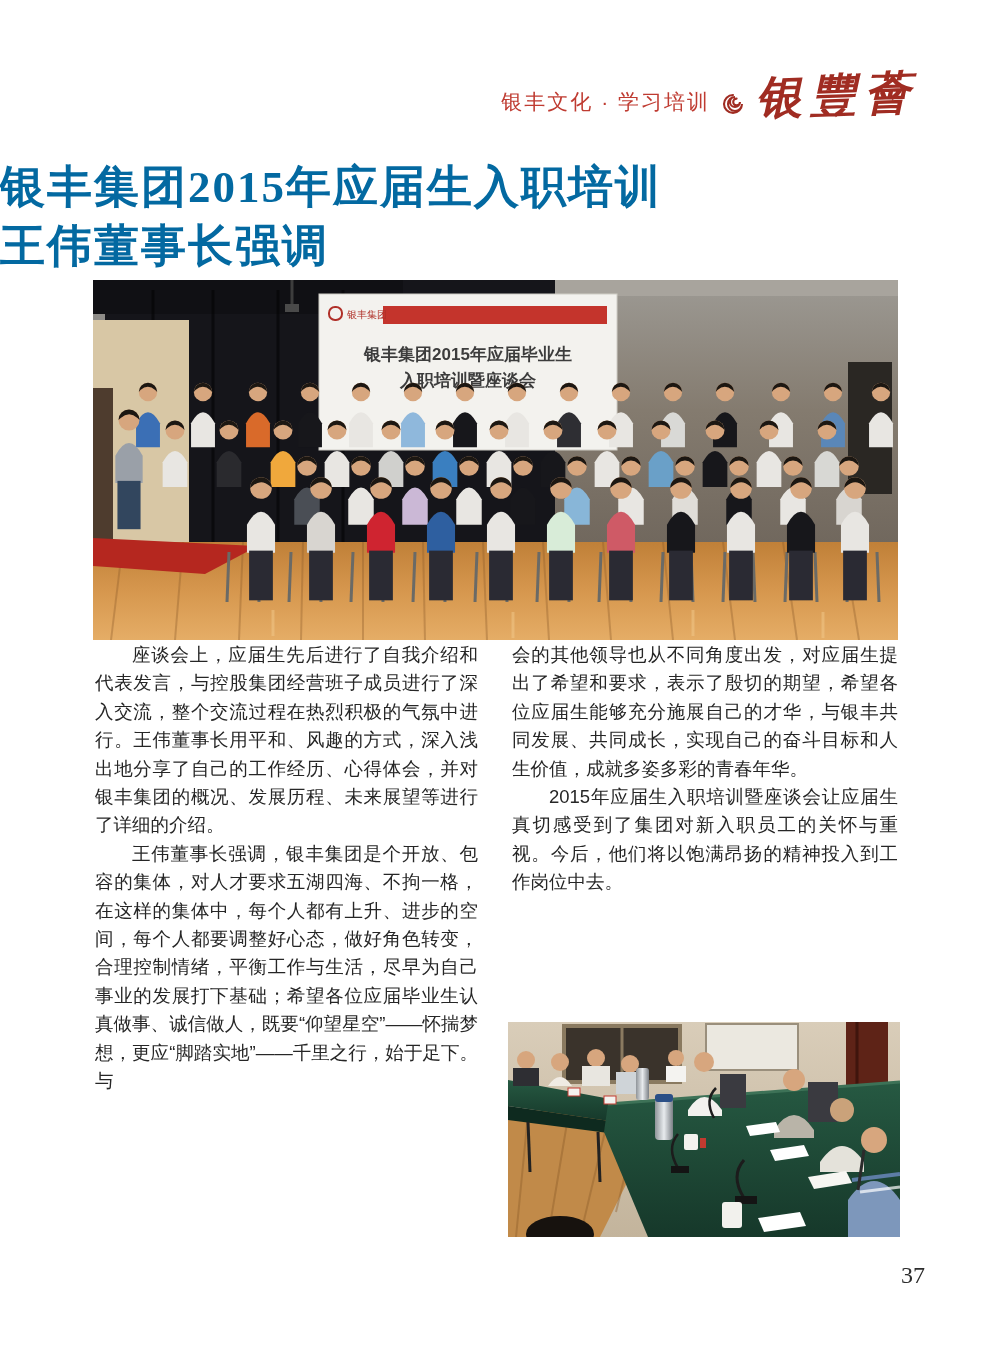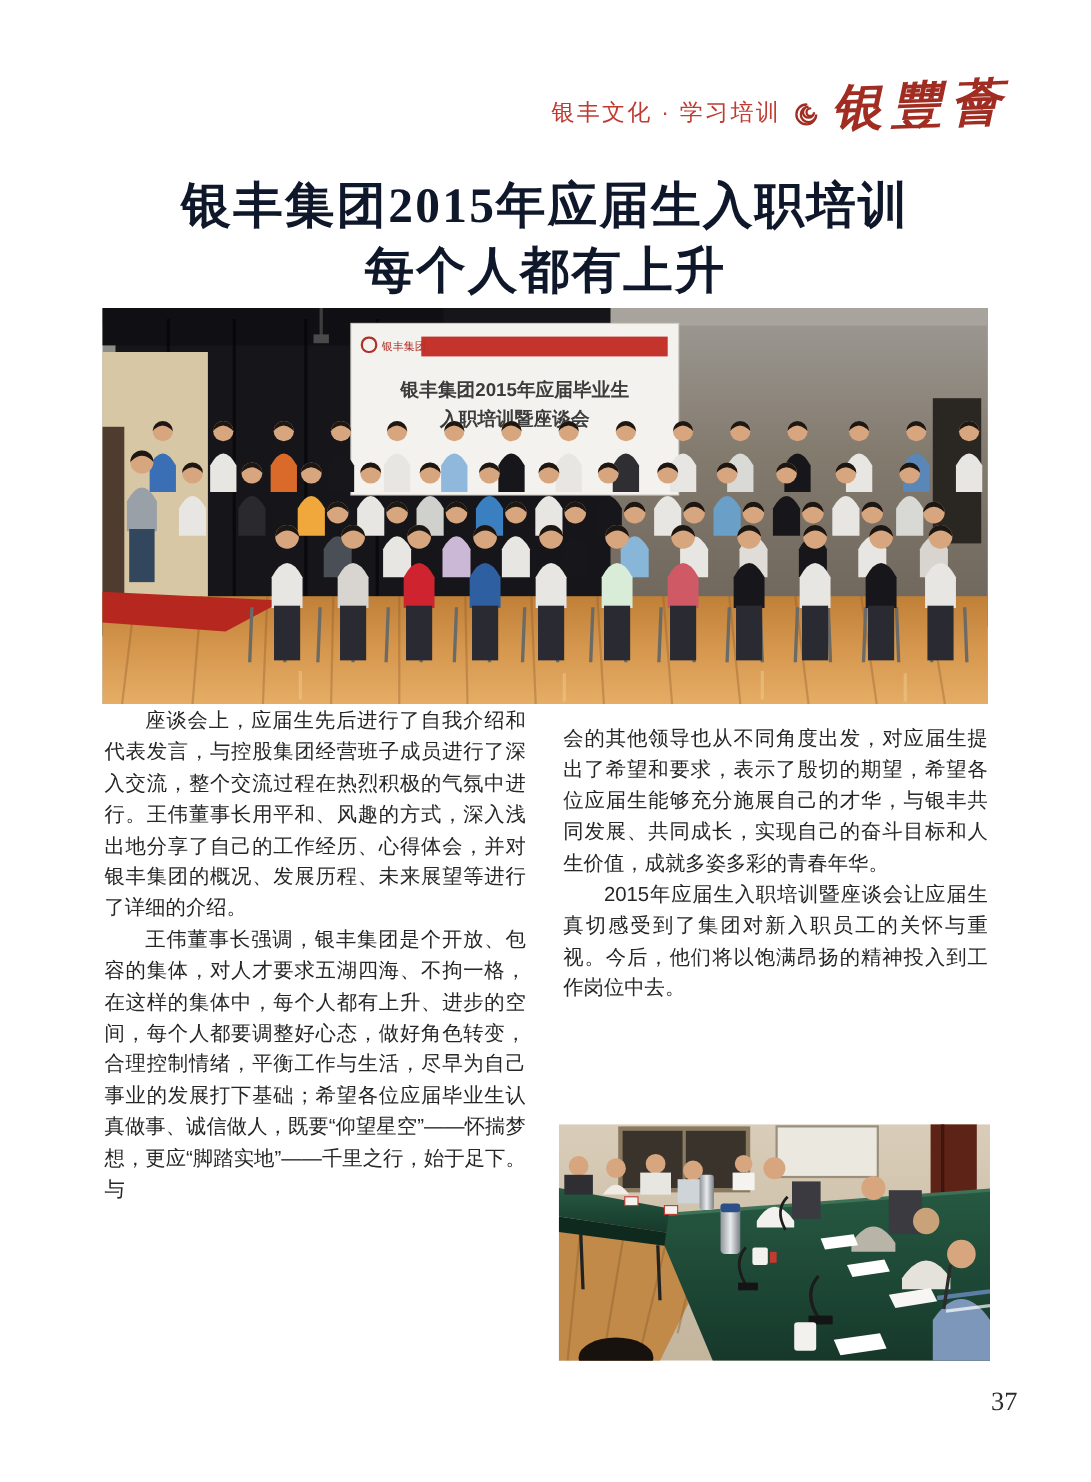--- a/index.html
+++ b/index.html
@@ -22,39 +22,39 @@
   #logo-swirl{ position:relative; top:10px; }
   #logo-script{
     color:#a02c22; font-size:46px; font-weight:bold;
     font-family:"Liberation Serif","DejaVu Serif",serif;
     font-style:italic; letter-spacing:8px; line-height:1;
     transform:rotate(-2deg);
   }
   
   #article-title{
     position:absolute; left:0; top:158px; width:992px;
-    text-align:center; color:#0f172a;
+    text-align:left; color:#0369a1;
     font-family:"Liberation Serif","DejaVu Serif",serif;
     font-weight:bold; font-size:45px; line-height:59px;
     letter-spacing:2px;
   }
   
   .photo{ position:absolute; display:block; }
   #photo-group{ left:93px; top:280px; }
   #photo-meeting{ left:508px; top:1022px; }
   
   .col{
     position:absolute; top:641px;
     color:#262626; font-size:18.5px; line-height:28.4px;
     text-align:justify;
   }
   #col-left{ left:95px; width:383px; }
   #col-right{ left:512px; width:386px; }
   .col p{ margin:0; text-indent:2em; }
-  .col p.noindent{ text-indent:0;margin-top:16px; }
+  .col p.noindent{ text-indent:0; }
   
   #page-number{
     position:absolute; left:901px; top:1262px; width:46px;
     font-family:"Liberation Serif","DejaVu Serif",serif;
     font-size:24px; color:#2c2c2c;
   }
   svg text{ font-family:"Liberation Sans","DejaVu Sans",sans-serif; }
 </style>
 </head>
 <body>
@@ -66,21 +66,21 @@
     <span id="logo-swirl">
       <svg width="26" height="26" viewBox="0 0 26 26">
         <path d="M13,4 a9,9 0 1,0 9,9 a7,7 0 1,1 -7,-7 a5,5 0 1,0 5,5 a3.4,3.4 0 1,1 -3.4,-3.4" fill="none" stroke="#a02c22" stroke-width="2.1" stroke-linecap="round"></path>
       </svg>
     </span>
     <span id="logo-script">银豐薈</span>
   </div>
 
   <div id="article-title">
     <div>银丰集团2015年应届生入职培训</div>
-    <div>每个人都有上升</div>
+    <div>王伟董事长强调</div>
   </div>
 
   <svg id="photo-group" class="photo" width="805" height="360" viewBox="0 0 805 360">
     <defs>
       <linearGradient id="gWallR" x1="0" y1="0" x2="0" y2="1">
         <stop offset="0" stop-color="#9d9a94"></stop>
           <stop offset="0.45" stop-color="#847b6f"></stop>
           <stop offset="1" stop-color="#6d645a"></stop>
       </linearGradient>
       <linearGradient id="gFloor" x1="0" y1="0" x2="0" y2="1">

